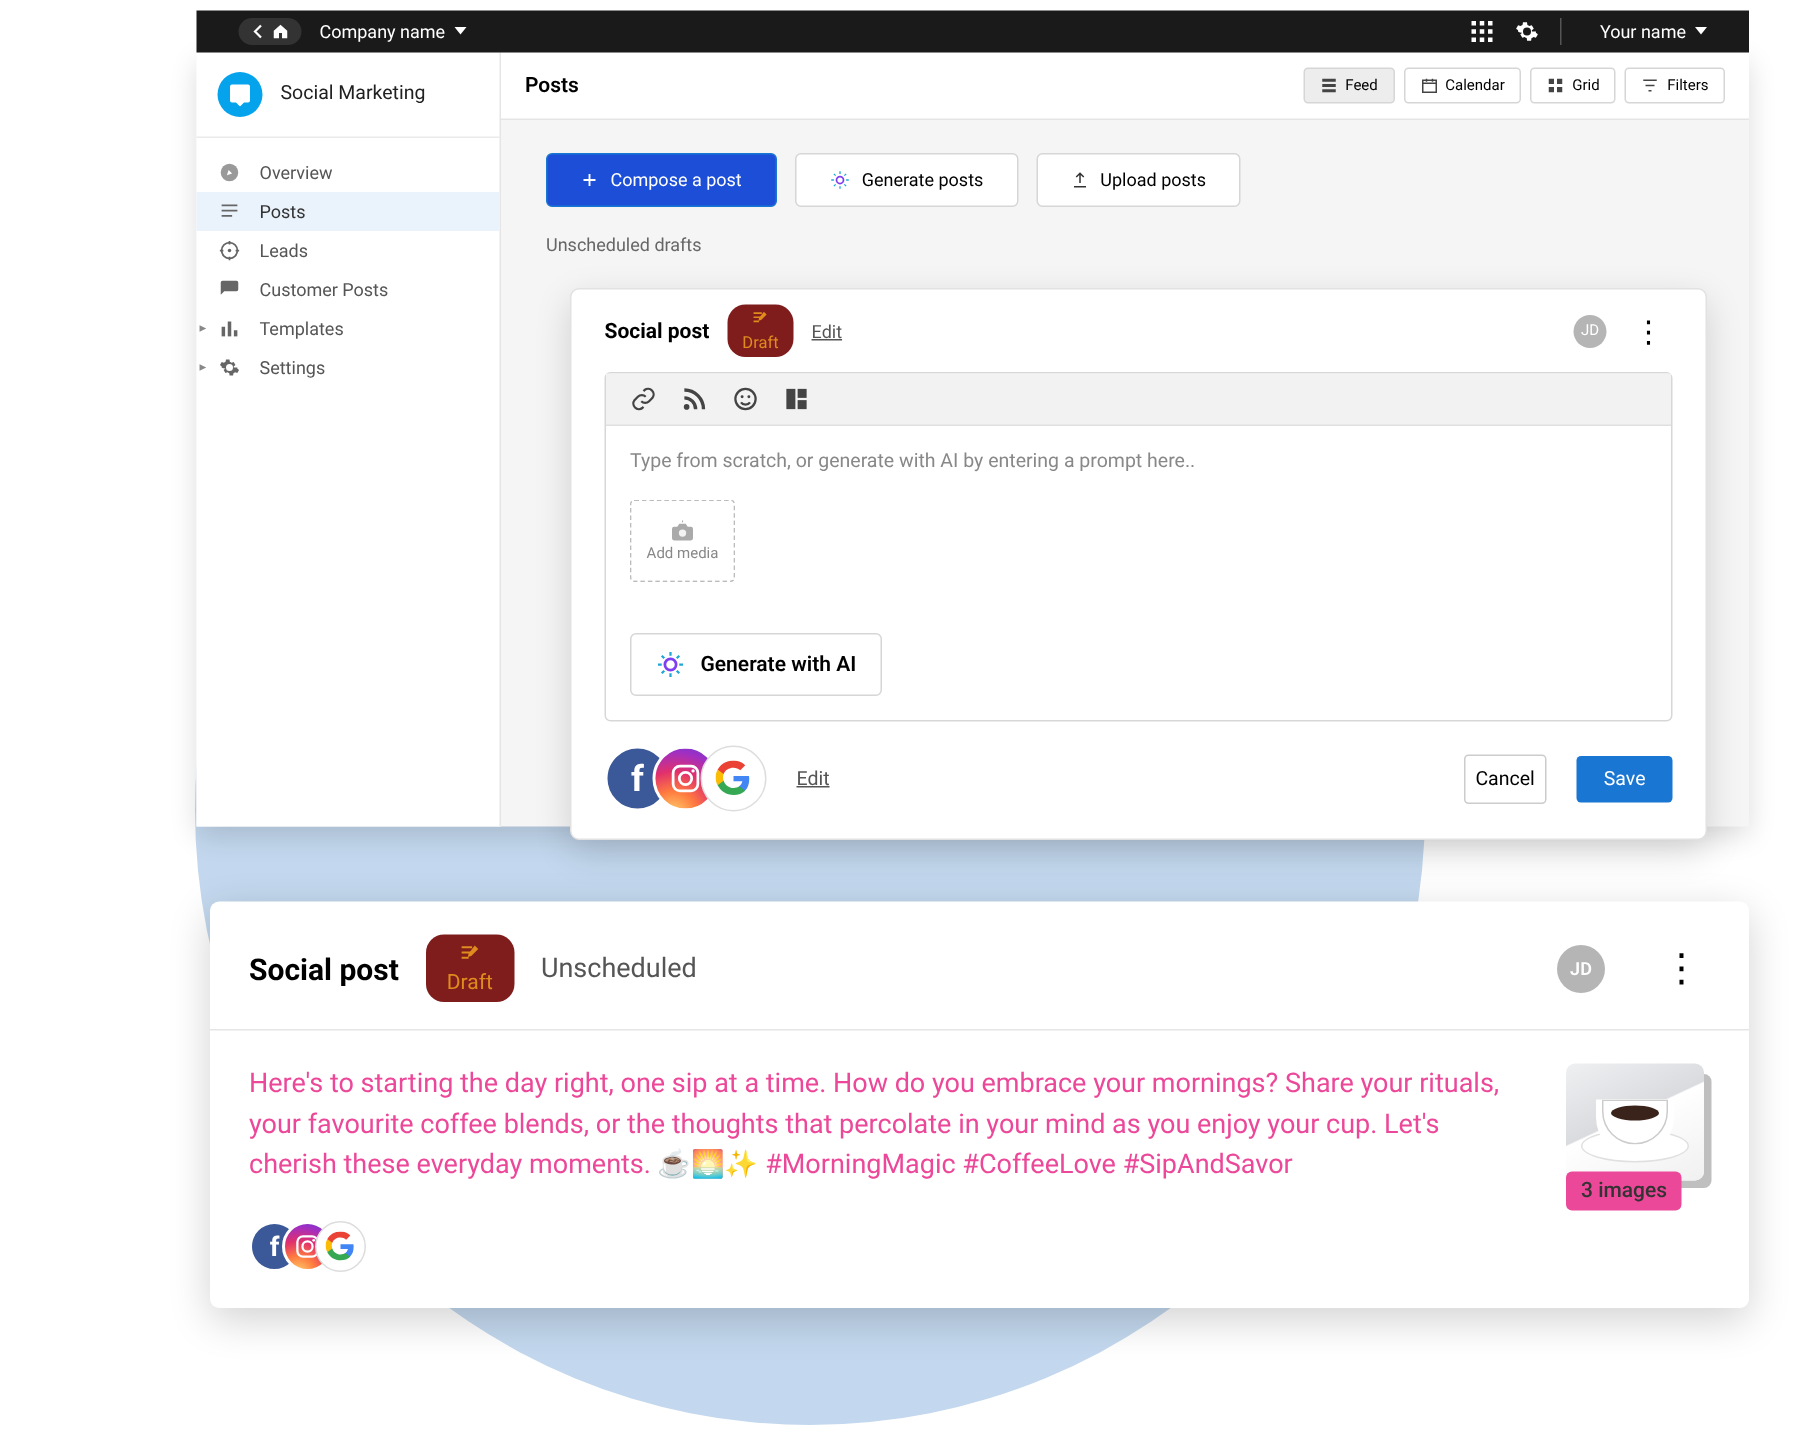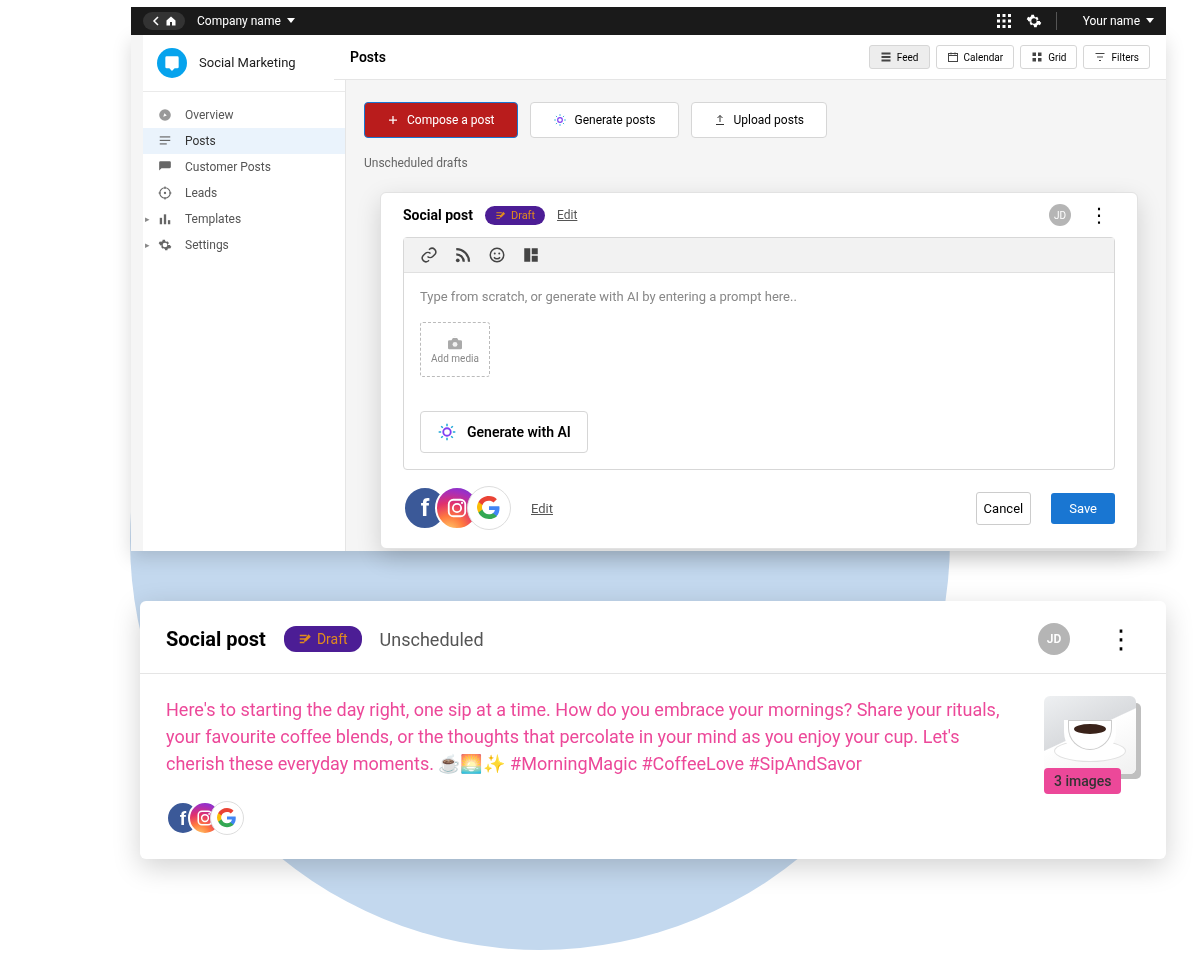--- a/index.html
+++ b/index.html
@@ -16,21 +16,21 @@
   z-index: 0;
 }
 
 .topbar {
   position: absolute;
   top: 7px; left: 131px;
   width: 1035px; height: 27.5px;
   background: #1a1a1a;
   display: flex;
   align-items: center;
-  padding: 0 12px;
+  padding: 0 28px;
   z-index: 10;
   color: #fff;
   font-size: 12px;
 }
 .topbar .nav-left { display:flex; align-items:center; gap: 4px; }
 .nav-pill { background:#333; border-radius:12px; padding:3px 8px; display:flex; align-items:center; gap:4px; }
 .topbar .company { margin-left: 12px; display:flex; align-items:center; gap:6px; cursor:pointer; }
 .topbar .spacer { flex:1; }
 .topbar .right { display:flex; align-items:center; gap:14px; }
 .topbar .divider { width:1px; height:18px; background:#555; }
@@ -40,21 +40,21 @@
   position: absolute;
   top: 34.5px; left: 131px;
   width: 1035px; height: 516px;
   background: #f5f5f5;
   z-index: 9;
   box-shadow: 0 6px 18px rgba(0,0,0,0.15);
 }
 
 .sidebar {
   position: absolute;
-  left: 12px; top: 0;
+  left: 0; top: 0;
   width: 203px; height: 100%;
   background: #fff;
   border-right: 1px solid #e5e5e5;
 }
 .sidebar-header {
   height: 57px;
   display: flex;
   align-items: center;
   padding: 0 14px;
   gap: 12px;
@@ -99,43 +99,43 @@
   position:absolute; left:203px; top:45px; right:0; bottom:0;
   padding: 22px 30px;
 }
 .action-row { display:flex; gap:12px; }
 .action-btn {
   height:36px; padding: 0 22px;
   border-radius:4px; border:1px solid #d6d6d6; background:#fff;
   display:flex; align-items:center; gap:8px;
   font-size:12px; cursor:pointer;
 }
-.action-btn.primary { background:#b91c1c; border-color:#1976d2; color:#fff;padding-left:22px; }
+.action-btn.primary { background:#1d4ed8; border-color:#1976d2; color:#fff;padding-left:22px; }
 
 .section-label { margin-top:18px; font-size:12px; color:#666; }
 
 .post-card {
   position:absolute;
   left: 380px; top: 192px;
   width: 758px;
   background:#fff;
   border:1px solid #e2e2e2;
   border-radius:6px;
   box-shadow: 0 8px 24px rgba(0,0,0,0.15);
   z-index: 20;
 }
 .post-card-header {
   display:flex; align-items:center;
   padding: 10px 22px; gap:12px;
 }
 .post-card-header .title { font-weight:700; font-size:14px; }
 .draft-pill {
-  background:#4c1d95; color:#e08b1e;
+  background:#7f1d1d; color:#e08b1e;
   border-radius:12px; padding:3px 10px;
-  font-size:11px; display:flex; align-items:center; gap:5px;
+  font-size:11px; display:flex; align-items:center; gap:5px;flex-direction:column;
 }
 .edit-link { font-size:12px; color:#555; text-decoration:underline; cursor:pointer; }
 .post-card-header .spacer { flex:1; }
 .avatar-sm { width:22px; height:22px; border-radius:50%; background:#b5b5b5; color:#fff; font-size:10px; display:flex; align-items:center; justify-content:center; }
 .more-icon { font-size:20px; cursor:pointer; padding:0 6px; }
 
 .editor-box {
   margin: 0 22px;
   border:1px solid #d7d7d7;
   border-radius:4px;
@@ -307,34 +307,34 @@
               <rect x="3" y="4" width="18" height="2" fill="#666"></rect>
               <rect x="3" y="10" width="18" height="2" fill="#666"></rect>
               <rect x="3" y="16" width="12" height="2" fill="#666"></rect>
             </svg>
           </span>
         <span>Posts</span>
       </div>
       <div class="nav-item">
         <span class="nav-icon">
             <svg width="14" height="14" viewBox="0 0 24 24">
-              <path fill="#666" d="M20 2H4a2 2 0 00-2 2v14l4-4h14a2 2 0 002-2V4a2 2 0 00-2-2z"></path>
-            </svg>
-          </span>
-        <span>Customer Posts</span>
-      </div>
-      <div class="nav-item">
-        <span class="nav-icon">
-            <svg width="14" height="14" viewBox="0 0 24 24">
               <circle cx="12" cy="12" r="9" stroke="#666" stroke-width="2" fill="none"></circle>
               <circle cx="12" cy="12" r="2" fill="#666"></circle>
               <path d="M12 1v4M12 19v4M1 12h4M19 12h4" stroke="#666" stroke-width="2"></path>
             </svg>
           </span>
         <span>Leads</span>
+      </div>
+      <div class="nav-item">
+        <span class="nav-icon">
+            <svg width="14" height="14" viewBox="0 0 24 24">
+              <path fill="#666" d="M20 2H4a2 2 0 00-2 2v14l4-4h14a2 2 0 002-2V4a2 2 0 00-2-2z"></path>
+            </svg>
+          </span>
+        <span>Customer Posts</span>
       </div>
       <div class="nav-item" style="position:relative">
         <span class="arrow">▸</span>
         <span class="nav-icon">
             <svg width="14" height="14" viewBox="0 0 24 24">
               <rect x="3" y="10" width="4" height="11" fill="#666"></rect>
               <rect x="10" y="4" width="4" height="17" fill="#666"></rect>
               <rect x="17" y="14" width="4" height="7" fill="#666"></rect>
             </svg>
           </span>

